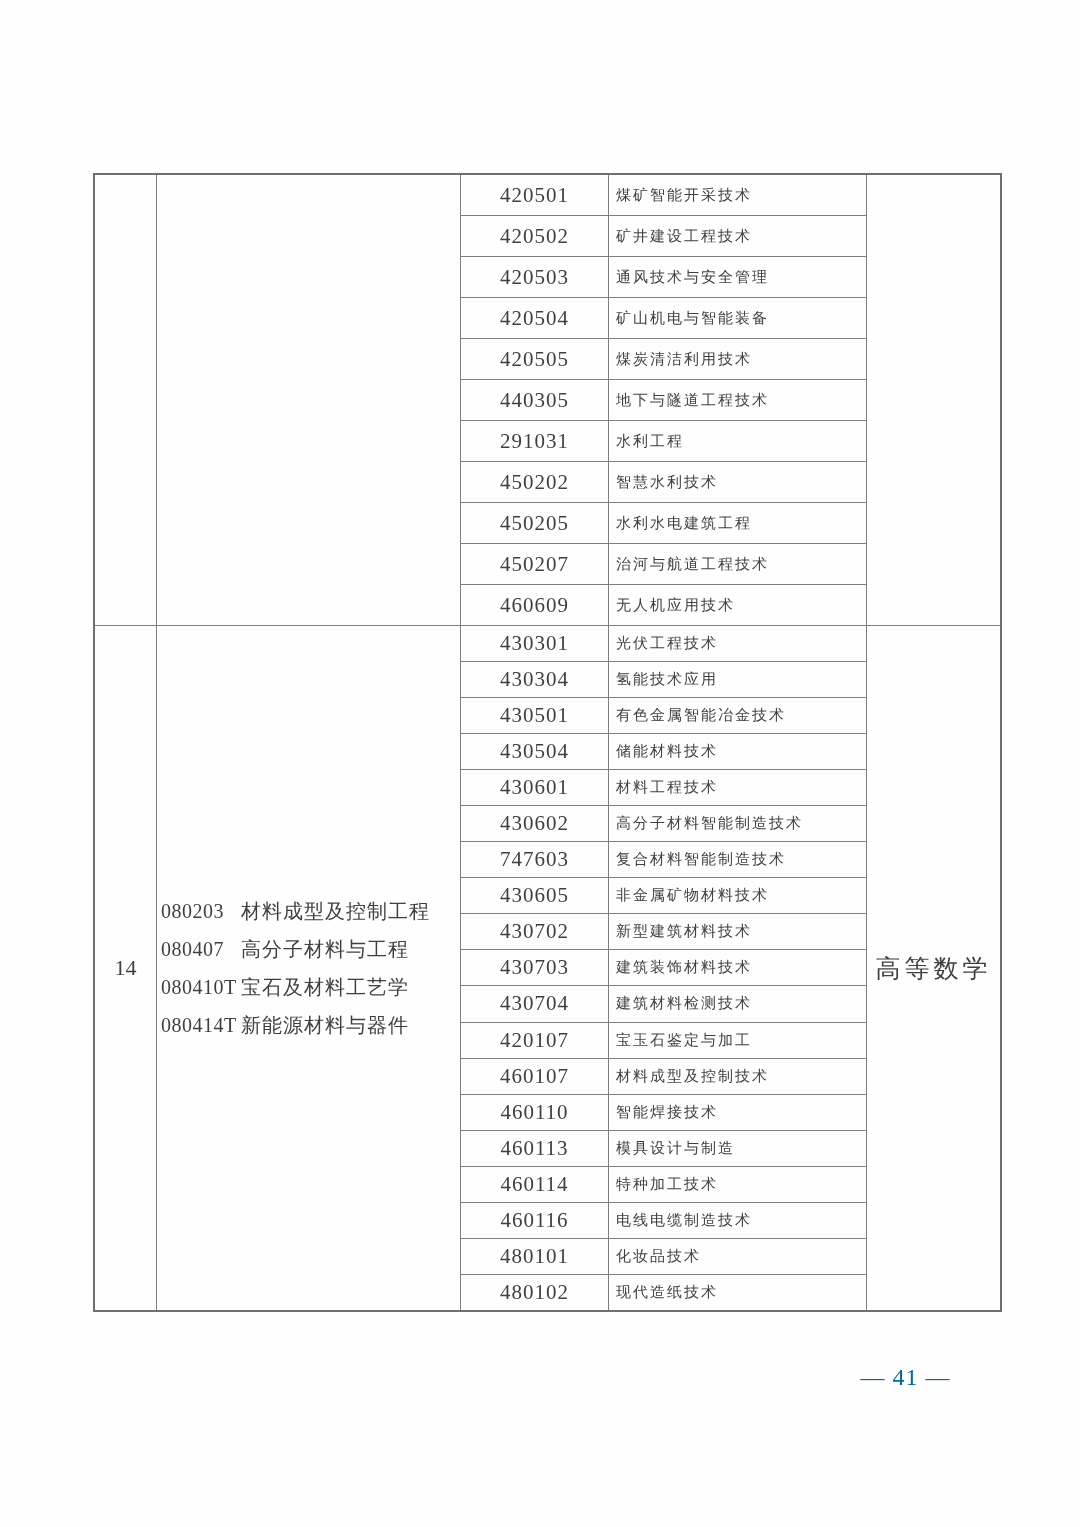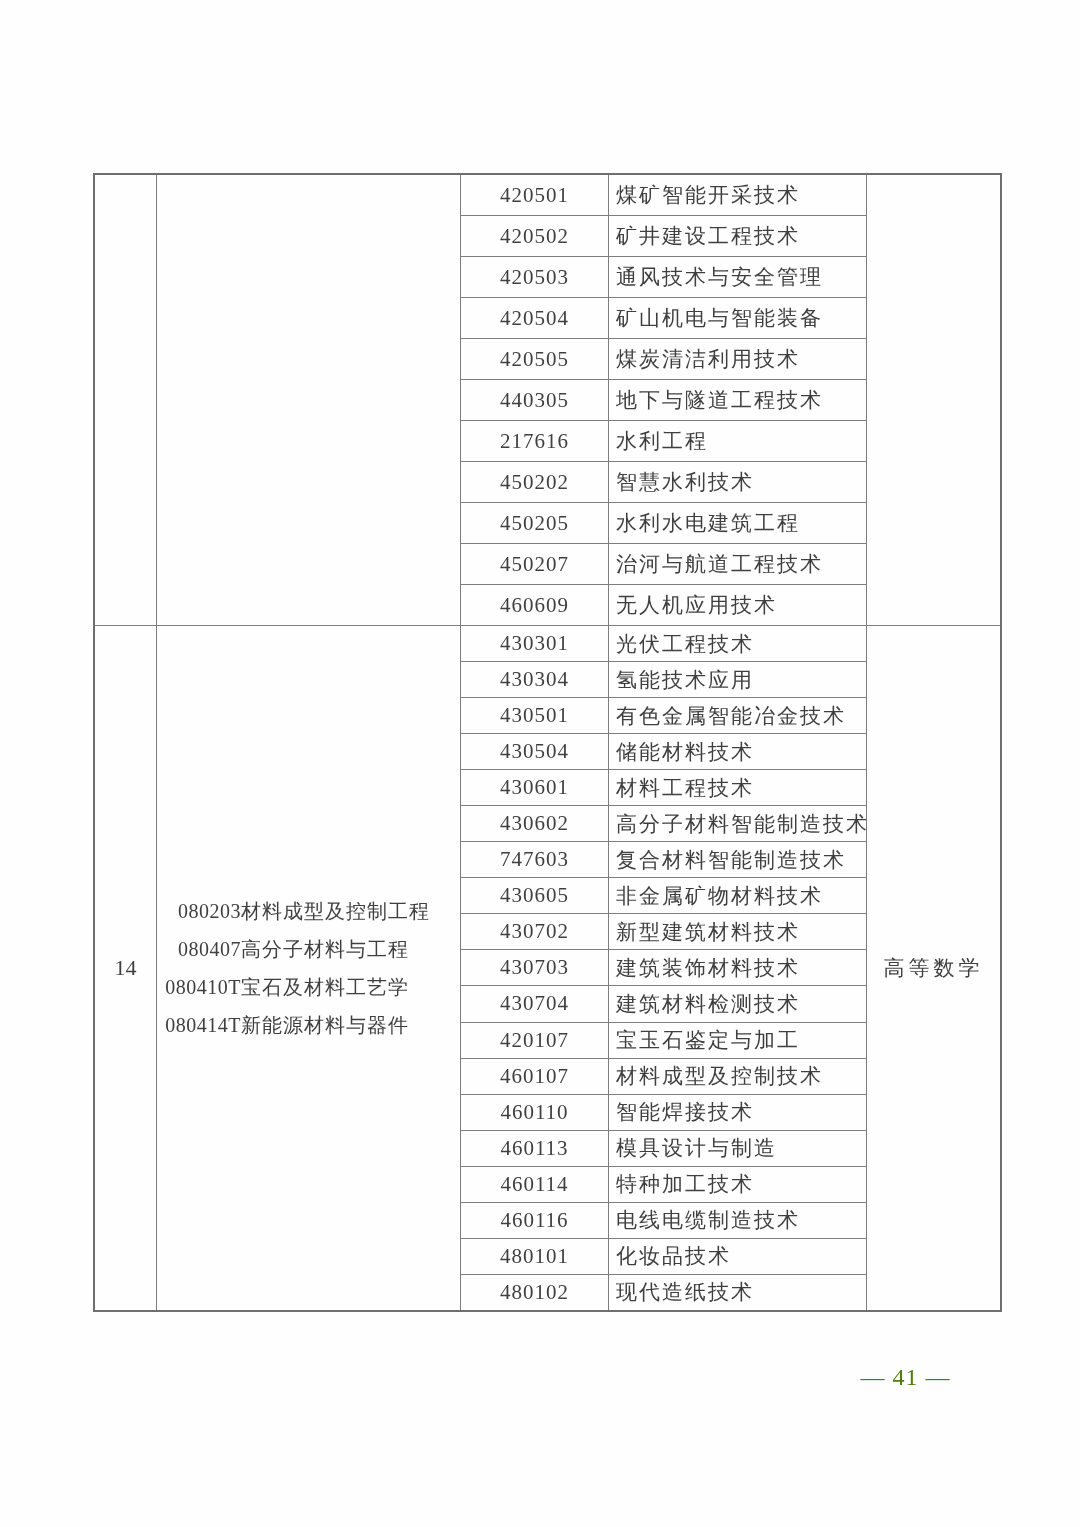--- a/index.html
+++ b/index.html
@@ -28,51 +28,51 @@
     display:flex;align-items:center;justify-content:center;
     font-size:22px;
   }
   .col-undergrad{
     width:303px;flex:none;
     border-right:1px solid #7d7d7d;
     display:flex;align-items:center;
   }
   .ulist{padding-left:4px;display:flex;flex-direction:column;}
   .uline{display:flex;line-height:38px;font-size:20px;white-space:nowrap;}
-  .ucode{width:80px;flex:none;letter-spacing:0.5px;text-align:right;}
+  .ucode{width:80px;flex:none;letter-spacing:0.5px;}
   .uname{letter-spacing:1px;text-align:center;}
   .col-pairs{
     width:406px;flex:none;
     border-right:1px solid #7d7d7d;
     box-sizing:border-box;
     display:flex;flex-direction:column;
   }
   .trow{flex:1;display:flex;border-bottom:1px solid #7d7d7d;min-height:0;}
   .trow:last-child{border-bottom:none;font-family:Liberation Serif, serif;}
   .code{
     width:147px;flex:none;
     border-right:1px solid #7d7d7d;
     display:flex;align-items:center;justify-content:center;
     font-size:21px;letter-spacing:1px;
   }
   .name{
     flex:1;display:flex;align-items:center;
     padding-left:7px;
-    font-size:21px;letter-spacing:2px;
+    font-size:15px;letter-spacing:2px;
     white-space:nowrap;
   }
   .col-exam{
     flex:1;
     display:flex;align-items:center;justify-content:center;
-    font-size:21px;letter-spacing:4px;
+    font-size:25px;letter-spacing:4px;
   }
   .page-number{
     position:absolute;left:833px;top:1364px;width:145px;
     text-align:center;font-size:24px;letter-spacing:1px;
-    color:#4d7c0f;
+    color:#0369a1;
   }
 </style>
 </head>
 <body>
 
 <div class="page">
 
   <div class="majors-table">
 
     <div class="section s0">
@@ -99,21 +99,21 @@
           </div>
           <div class="trow">
             <div class="code">420505</div>
             <div class="name">煤炭清洁利用技术</div>
           </div>
           <div class="trow">
             <div class="code">440305</div>
             <div class="name">地下与隧道工程技术</div>
           </div>
           <div class="trow">
-            <div class="code">217616</div>
+            <div class="code">291031</div>
             <div class="name">水利工程</div>
           </div>
           <div class="trow">
             <div class="code">450202</div>
             <div class="name">智慧水利技术</div>
           </div>
           <div class="trow">
             <div class="code">450205</div>
             <div class="name">水利水电建筑工程</div>
           </div>

